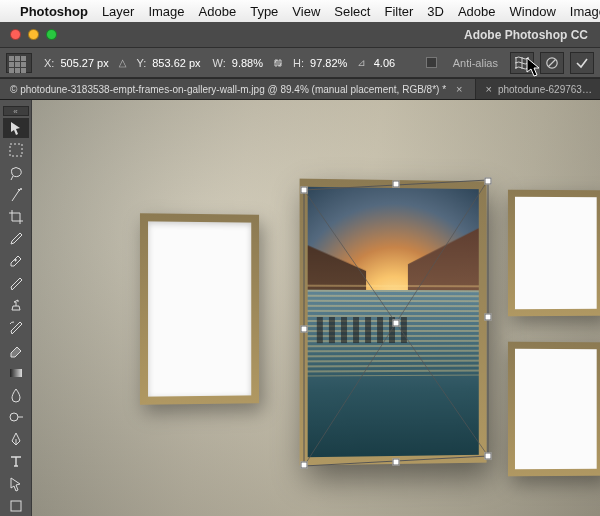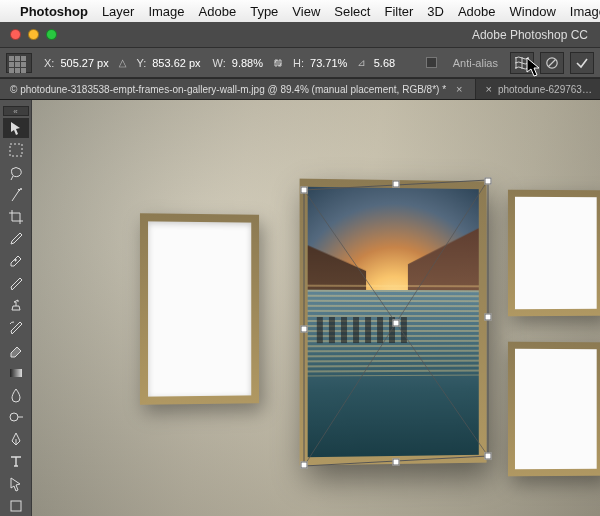--- a/index.html
+++ b/index.html
@@ -5,21 +5,21 @@
   * { box-sizing: border-box; margin: 0; padding: 0; font-family: -apple-system, "Lucida Grande", Arial, sans-serif; }
   body { width: 600px; height: 516px; overflow: hidden; background: #535353; }
 
   
   .mac-menubar { height: 22px; background: linear-gradient(#fdfdfd,#eaeaea); display: flex; align-items: center; padding: 0 10px; font-size: 13px; color: #111; }
   .mac-menubar .apple { font-size: 15px; margin-right: 10px; }
   .mac-menubar .app { font-weight: bold; margin-right: 14px; }
   .mac-menubar .mi { margin-right: 14px; }
 
   
-  .app-header { height: 26px; background: #4a4a4a; border-bottom: 1px solid #2f2f2f; display: flex; align-items: center; }
+  .app-header { height: 26px; background: #4a4a4a; border-bottom: 1px solid #2f2f2f; display: flex; align-items: center; font-weight: bold; }
   .traffic { display: flex; gap: 7px; padding-left: 10px; }
   .dot { width: 11px; height: 11px; border-radius: 50%; border: 1px solid rgba(0,0,0,0.35); }
   .dot.r { background: #ff5f57; } .dot.y { background: #febc2e; } .dot.g { background: #28c840; }
   .app-title { flex: 1; text-align: right; color: #ddd; font-size: 12px; padding-right: 12px; }
 
   
   .options-bar { height: 30px; background: #535353; border-bottom: 1px solid #2d2d2d; display: flex; align-items: center; color: #ddd; font-size: 11px; padding: 0 6px; gap: 4px; }
   .grid-icon { width: 26px; height: 20px; border: 1px solid #2a2a2a; background: #3e3e3e; display: flex; flex-wrap: wrap; padding: 2px; gap: 1px; margin-right: 4px;}
   .grid-icon span { width: 5px; height: 5px; background: #888; }
   .opt-label { color: #ddd; margin-left: 4px; }
@@ -130,23 +130,23 @@
   <span class="opt-label">Y:</span>
   <span class="opt-val">853.62 px</span>
   <span class="opt-label">W:</span>
   <span class="opt-val">9.88%</span>
   <span class="link-icon">
     <svg width="14" height="14" viewBox="0 0 14 14">
         <path d="M4 7a3 3 0 0 1 3-3h0M10 7a3 3 0 0 1-3 3h0M4 4h2v6H4zM8 4h2v6H8z" stroke="#ccc" stroke-width="1" fill="none"></path>
       </svg>
   </span>
   <span class="opt-label">H:</span>
-  <span class="opt-val">73.71%</span>
+  <span class="opt-val">97.82%</span>
   <span class="triangle">⊿</span>
-  <span class="opt-val">5.68</span>
+  <span class="opt-val">4.06</span>
   <div class="spacer"></div>
   <span class="cb"></span>
   <span style="color:#bbb;margin-right:6px;margin-left:8px;">Anti-alias</span>
   <div class="opt-btn hl-cursor">
     <svg width="16" height="14" viewBox="0 0 16 14">
         <path d="M1 2 Q5 0 8 2 T15 2 M1 7 Q5 5 8 7 T15 7 M1 12 Q5 10 8 12 T15 12 M2 1 L2 13 M8 1 L8 13 M14 1 L14 13" stroke="#ddd" stroke-width="0.9" fill="none"></path>
       </svg>
   </div>
   <div class="opt-btn">
     <svg width="14" height="14" viewBox="0 0 14 14">

